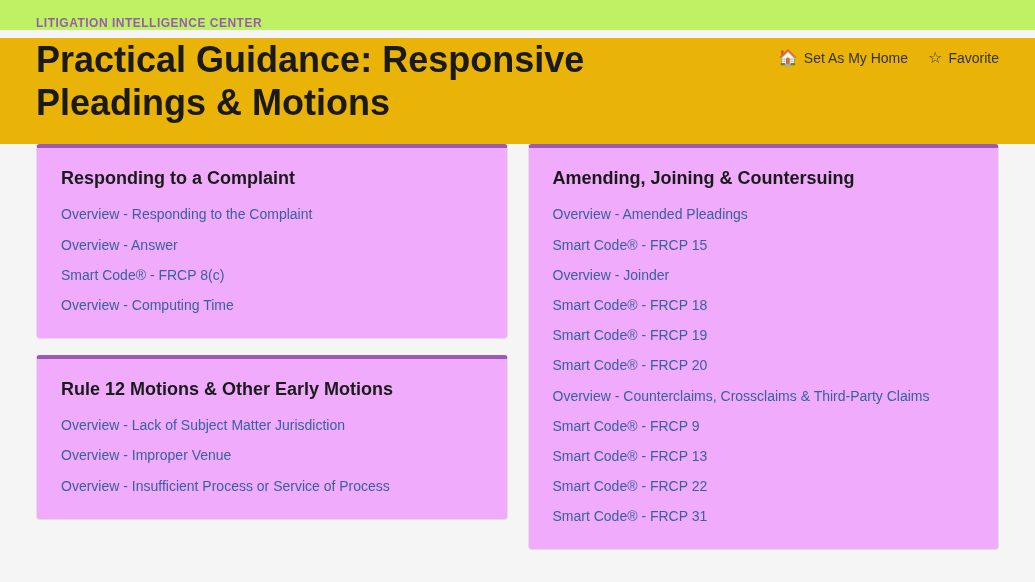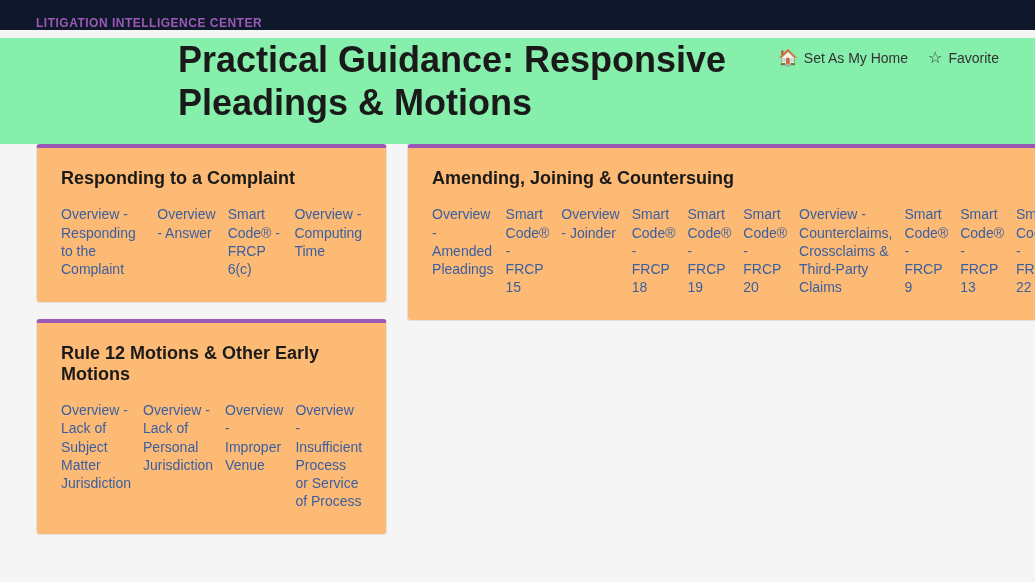--- a/index.html
+++ b/index.html
@@ -4,37 +4,37 @@
   <style>
     * { box-sizing: border-box; margin: 0; padding: 0; }
     body {
       font-family: -apple-system, BlinkMacSystemFont, 'Segoe UI', Arial, sans-serif;
       background: #f5f5f5;
       min-height: 582px;
       width: 1035px;
       overflow-x: hidden;
     }
     .top-bar {
-      background: #0f172a;
+      background: #bef264;
       padding: 16px 40px 0 36px;
     }
     .litigation-label {
       color: #9b59b6;
       font-size: 12px;
       font-weight: 700;
       letter-spacing: 0.5px;
       text-transform: uppercase;
       margin-bottom: 8px;
     }
     .page-header {
       display: flex;
-      justify-content: flex-end;
+      justify-content: space-between;
       align-items: flex-start;
       padding: 0 36px 20px 36px;
-      background: #86efac;
+      background: #eab308;
     }
     .page-title {
       font-size: 36px;
       font-weight: 700;
       color: #1a1a1a;
       line-height: 1.2;
       max-width: 600px;
     }
     .header-actions {
       display: flex;
@@ -62,35 +62,35 @@
       display: flex;
       gap: 20px;
     }
     .column {
       flex: 1;
       display: flex;
       flex-direction: column;
       gap: 16px;
     }
     .card {
-      background: #fdba74;
+      background: #f0abfc;
       border: 1px solid #e0e0e0;
       border-top: 4px solid #9b59b6;
       border-radius: 4px;
       padding: 20px 24px 24px 24px;
     }
     .card-title {
       font-size: 18px;
       font-weight: 700;
       color: #1a1a1a;
       margin-bottom: 16px;
     }
     .card-links {
       display: flex;
-      flex-direction: row;
+      flex-direction: column;
       gap: 12px;
     }
     .card-link {
       color: #3a5fa0;
       font-size: 14px;
       text-decoration: none;
       cursor: pointer;
       line-height: 1.3;
     }
   </style>
@@ -116,30 +116,29 @@
 
 <div class="content-area">
 
   <div class="column">
 
     <div class="card">
       <div class="card-title">Responding to a Complaint</div>
       <div class="card-links">
         <a class="card-link">Overview - Responding to the Complaint</a>
         <a class="card-link">Overview - Answer</a>
-        <a class="card-link">Smart Code® - FRCP 6(c)</a>
+        <a class="card-link">Smart Code® - FRCP 8(c)</a>
         <a class="card-link">Overview - Computing Time</a>
       </div>
     </div>
 
     <div class="card">
       <div class="card-title">Rule 12 Motions &amp; Other Early Motions</div>
       <div class="card-links">
         <a class="card-link">Overview - Lack of Subject Matter Jurisdiction</a>
-        <a class="card-link">Overview - Lack of Personal Jurisdiction</a>
         <a class="card-link">Overview - Improper Venue</a>
         <a class="card-link">Overview - Insufficient Process or Service of Process</a>
       </div>
     </div>
 
   </div>
 
   <div class="column">
 
     <div class="card">

